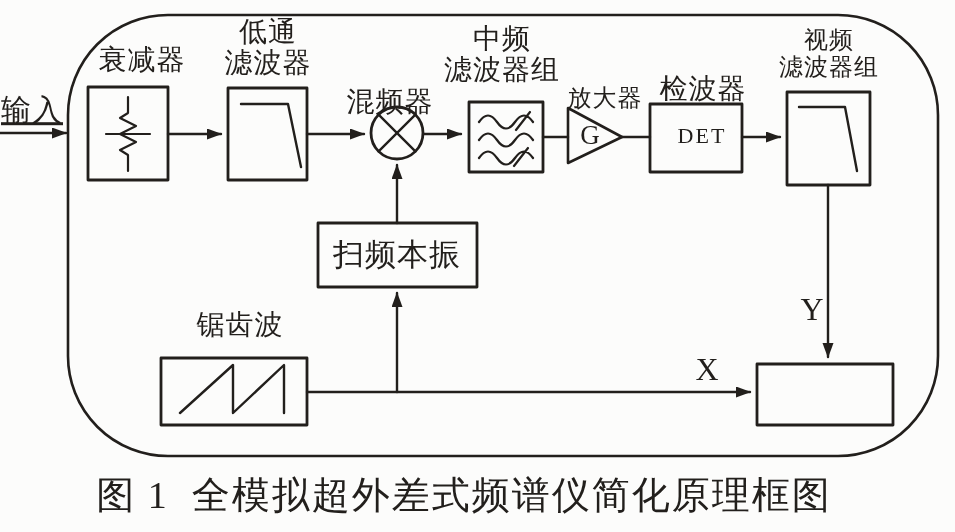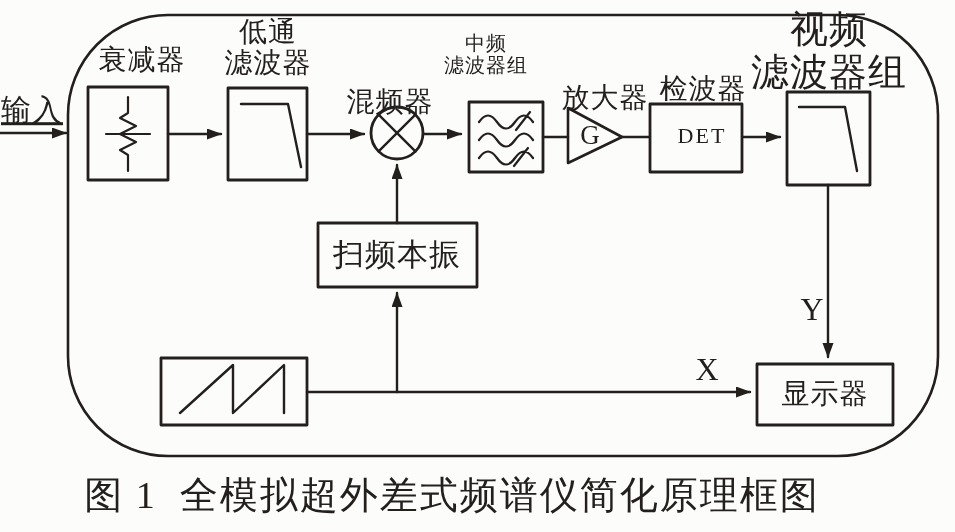--- a/index.html
+++ b/index.html
@@ -10,21 +10,21 @@
     color:#221f1c;
   }
   .stage svg{position:absolute;left:0;top:0;}
   .lbl{
     position:absolute;transform:translate(-50%,-50%);
     text-align:center;white-space:pre;line-height:1.12;
     color:#221f1c;
   }
   .cjk{font-weight:400;letter-spacing:1px;}
   .latin{font-weight:400;}
-  .caption{font-size:38px;letter-spacing:2px;}
+  .caption{font-size:38px;letter-spacing:2px;margin-left:12px;}
 </style>
 </head>
 <body>
 
 <div class="stage">
 
   <svg width="955" height="532" viewBox="0 0 955 532">
     <defs>
       <marker id="arr" markerUnits="userSpaceOnUse" markerWidth="16" markerHeight="12" refX="14" refY="5.5" orient="auto">
         <path d="M0,0 L15,5.5 L0,11 Z" fill="#221f1c"></path>
@@ -80,37 +80,36 @@
   </svg>
 
   <div class="lbl cjk" style="left:32px;top:110px;font-size:30px;text-decoration:underline;">输入</div>
 
   <div class="lbl cjk" style="left:142px;top:60px;font-size:28px;">衰减器</div>
 
   <div class="lbl cjk" style="left:268px;top:47px;font-size:28px;"><span>低通</span><br><span>滤波器</span></div>
 
   <div class="lbl cjk" style="left:390px;top:102px;font-size:28px;">混频器</div>
 
-  <div class="lbl cjk" style="left:486px;top:54px;font-size:20px;"><span>中频</span><br><span>滤波器组</span></div>
+  <div class="lbl cjk" style="left:502px;top:54px;font-size:28px;"><span>中频</span><br><span>滤波器组</span></div>
 
-  <div class="lbl cjk" style="left:605px;top:98px;font-size:28px;text-align:right;">放大器</div>
+  <div class="lbl cjk" style="left:605px;top:98px;font-size:24px;text-align:right;">放大器</div>
 
   <div class="lbl latin" style="left:590px;top:135px;font-size:27px;">G</div>
 
   <div class="lbl cjk" style="left:703px;top:89px;font-size:28px;">检波器</div>
 
   <div class="lbl latin" style="left:702px;top:136px;font-size:22px;letter-spacing:2px;">DET</div>
 
-  <div class="lbl cjk" style="left:829px;top:54px;font-size:38px;font-family:Liberation Mono, monospace;"><span>视频</span><br><span>滤波器组</span></div>
+  <div class="lbl cjk" style="left:829px;top:54px;font-size:24px;"><span>视频</span><br><span>滤波器组</span></div>
 
   <div class="lbl cjk" style="left:397px;top:255px;font-size:31px;">扫频本振</div>
 
-  <div class="lbl cjk" style="left:240px;top:325px;font-size:28px;"><br></div>
+  <div class="lbl cjk" style="left:240px;top:325px;font-size:28px;"><span>锯齿波</span><br></div>
 
-  <div class="lbl cjk" style="left:825px;top:394px;font-size:28px;">显示器</div>
 
   <div class="lbl latin" style="left:707px;top:370px;font-size:32px;">X</div>
 
   <div class="lbl latin" style="left:812px;top:310px;font-size:32px;">Y</div>
 
   <div class="lbl cjk caption" style="left:452px;top:495px;">图 1  全模拟超外差式频谱仪简化原理框图</div>
 
 </div>
 
 </body></html>

